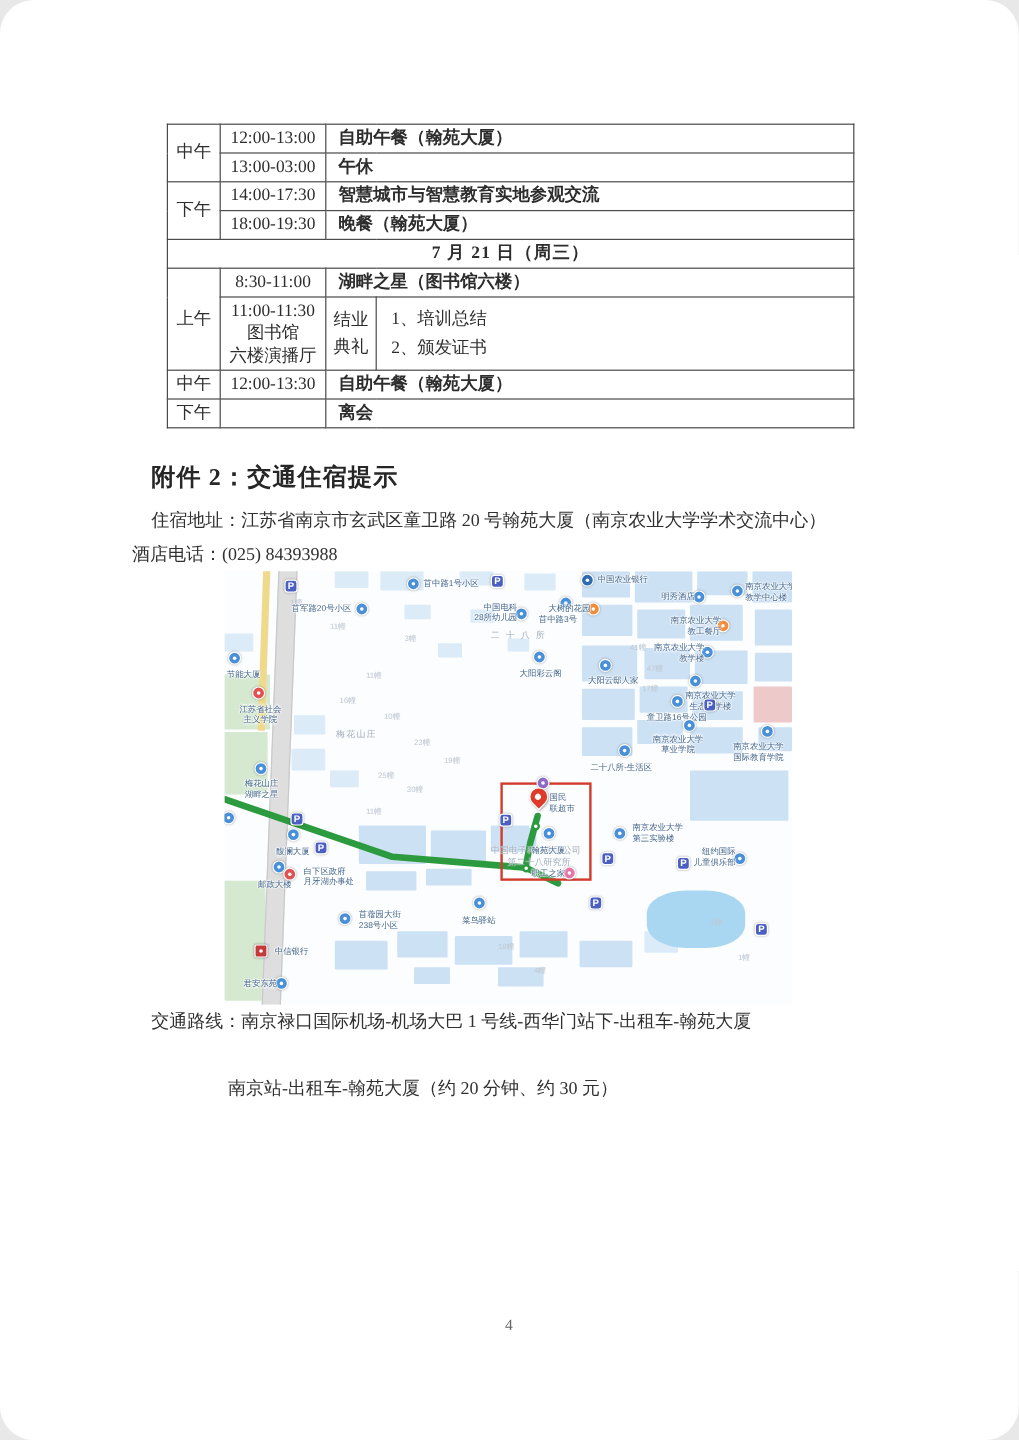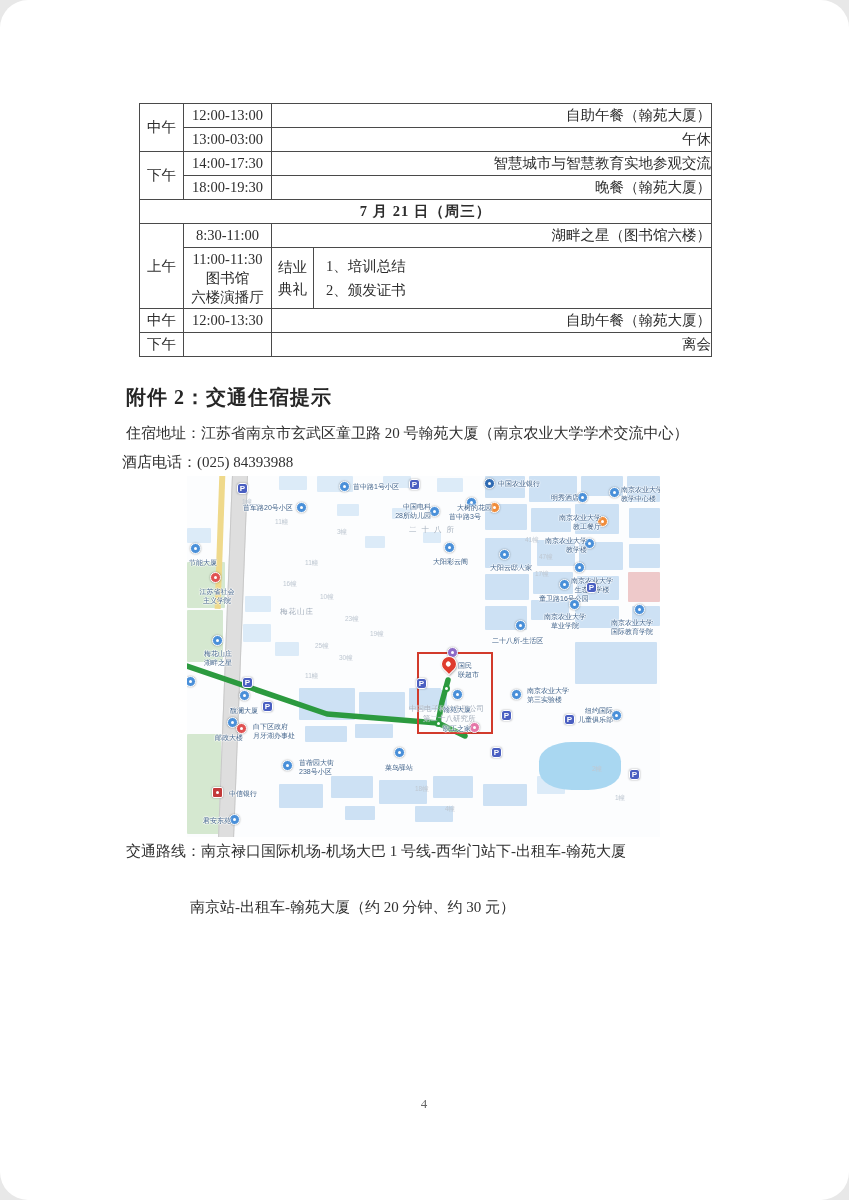--- a/index.html
+++ b/index.html
@@ -3,21 +3,21 @@
 <meta charset="utf-8">
 <style>
   html,body{margin:0;padding:0;background:#e8e8e8;}
   .page{position:relative;width:849px;height:1200px;background:#ffffff;overflow:hidden;
         font-family:"Liberation Serif","DejaVu Serif",serif;color:#2f2f2f;border-radius:28px;}
   
   .tablewrap{position:absolute;left:139px;top:103px;}
   table.sched{border-collapse:collapse;width:572px;table-layout:fixed;}
   table.sched td{border:1px solid #4a4a4a;font-size:14.5px;text-align:center;
                  padding:0;line-height:1.3;color:#2d2d2d;vertical-align:middle;}
-  table.sched td.act{text-align:right;padding-left:10px;}
+  table.sched td.act{text-align:left;padding-left:10px;font-weight:bold;}
   tr.h24{height:24px;}
   tr.tall{height:61px;}
   td.datecell{font-weight:bold;font-size:15px;letter-spacing:1px;}
   .tl{line-height:19px;}
   .lbl{line-height:22px;}
   .item{line-height:24px;text-align:left;padding-left:12px;}
   
   .attach-title{position:absolute;left:126px;top:384px;font-size:20px;font-weight:bold;color:#262626;letter-spacing:1px;}
   .tline{position:absolute;font-size:15px;color:#303030;white-space:nowrap;}
   
@@ -124,21 +124,21 @@
         <td>下午</td>
         <td></td>
         <td class="act" colspan="2">离会</td>
       </tr>
     </tbody>
       </table>
   </div>
 
   <div class="attach-title">附件 2：交通住宿提示</div>
   <div class="tline" style="left:126px;top:424px;"><span>住宿地址：</span><span>江苏省南京市玄武区童卫路 20 号翰苑大厦（南京农业大学学术交流中心）</span></div>
-  <div class="tline" style="left:122px;top:453px;"><span>酒店电话：</span><span>(025) 84393988</span></div>
+  <div class="tline" style="left:110px;top:453px;"><span>酒店电话：</span><span>(025) 84393988</span></div>
 
   <div class="map" id="map">
       <div class="bld bl" style="left: 298px; top: 0px; width: 40px; height: 22px;"></div>
       <div class="bld bl" style="left: 342px; top: 0px; width: 48px; height: 26px;"></div>
       <div class="bld bl" style="left: 394px; top: 0px; width: 42px; height: 20px;"></div>
       <div class="bld bl" style="left: 440px; top: 0px; width: 33px; height: 26px;"></div>
       <div class="bld bl" style="left: 298px; top: 28px; width: 42px; height: 26px;"></div>
       <div class="bld bl" style="left: 344px; top: 32px; width: 40px; height: 24px;"></div>
       <div class="bld bl" style="left: 388px; top: 28px; width: 44px; height: 30px;"></div>
       <div class="bld bl" style="left: 442px; top: 32px; width: 31px; height: 30px;"></div>

